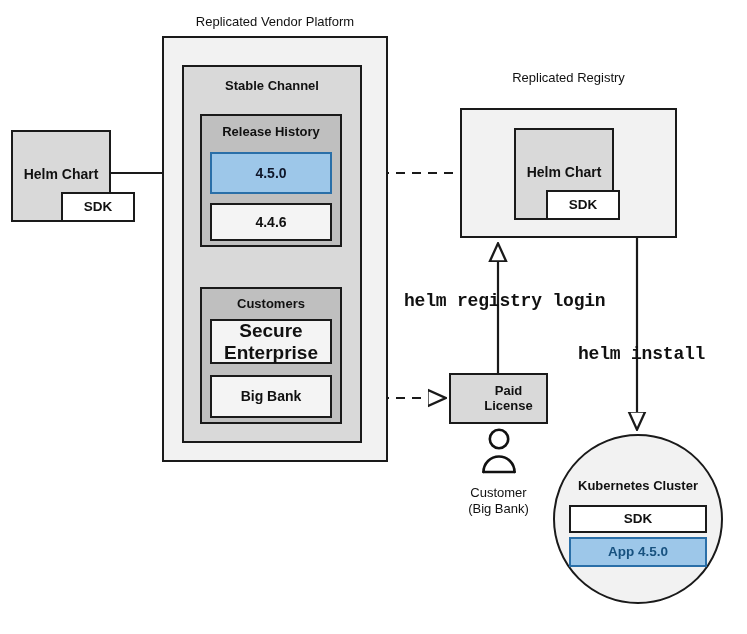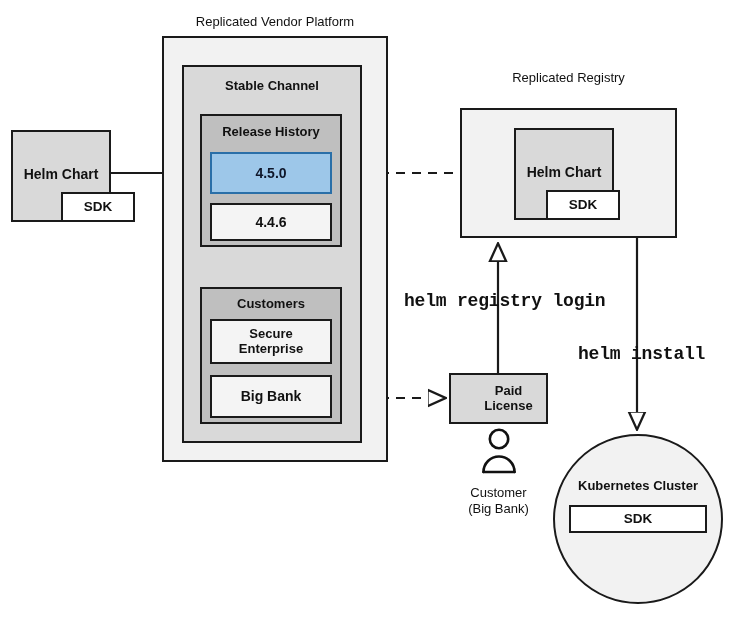--- a/index.html
+++ b/index.html
@@ -93,21 +93,21 @@
   #release-446 {
     left: 210px; top: 203px;
     width: 122px; height: 38px;
     background: #f4f4f4;
     font-size: 14px;
   }
   #customer-secure-enterprise {
     left: 210px; top: 319px;
     width: 122px; height: 45px;
     background: #f4f4f4;
-    font-size: 13px;
+    font-size: 19px;
   }
   #customer-big-bank {
     left: 210px; top: 375px;
     width: 122px; height: 43px;
     background: #f4f4f4;
     font-size: 14px;
   }
 
   
   #source-helm-chart {
@@ -328,14 +328,17 @@
 
   <div class="mono-label cmd-helm-install">helm install</div>
 
   <div id="k8s-cluster"></div>
   <div id="k8s-title">Kubernetes Cluster</div>
 
   <div class="node" id="k8s-sdk">
     <span>SDK</span>
   </div>
 
+  <div class="node" id="k8s-app">
+    <span>App 4.5.0</span>
+  </div>
 
 </div>
 
 </body></html>

